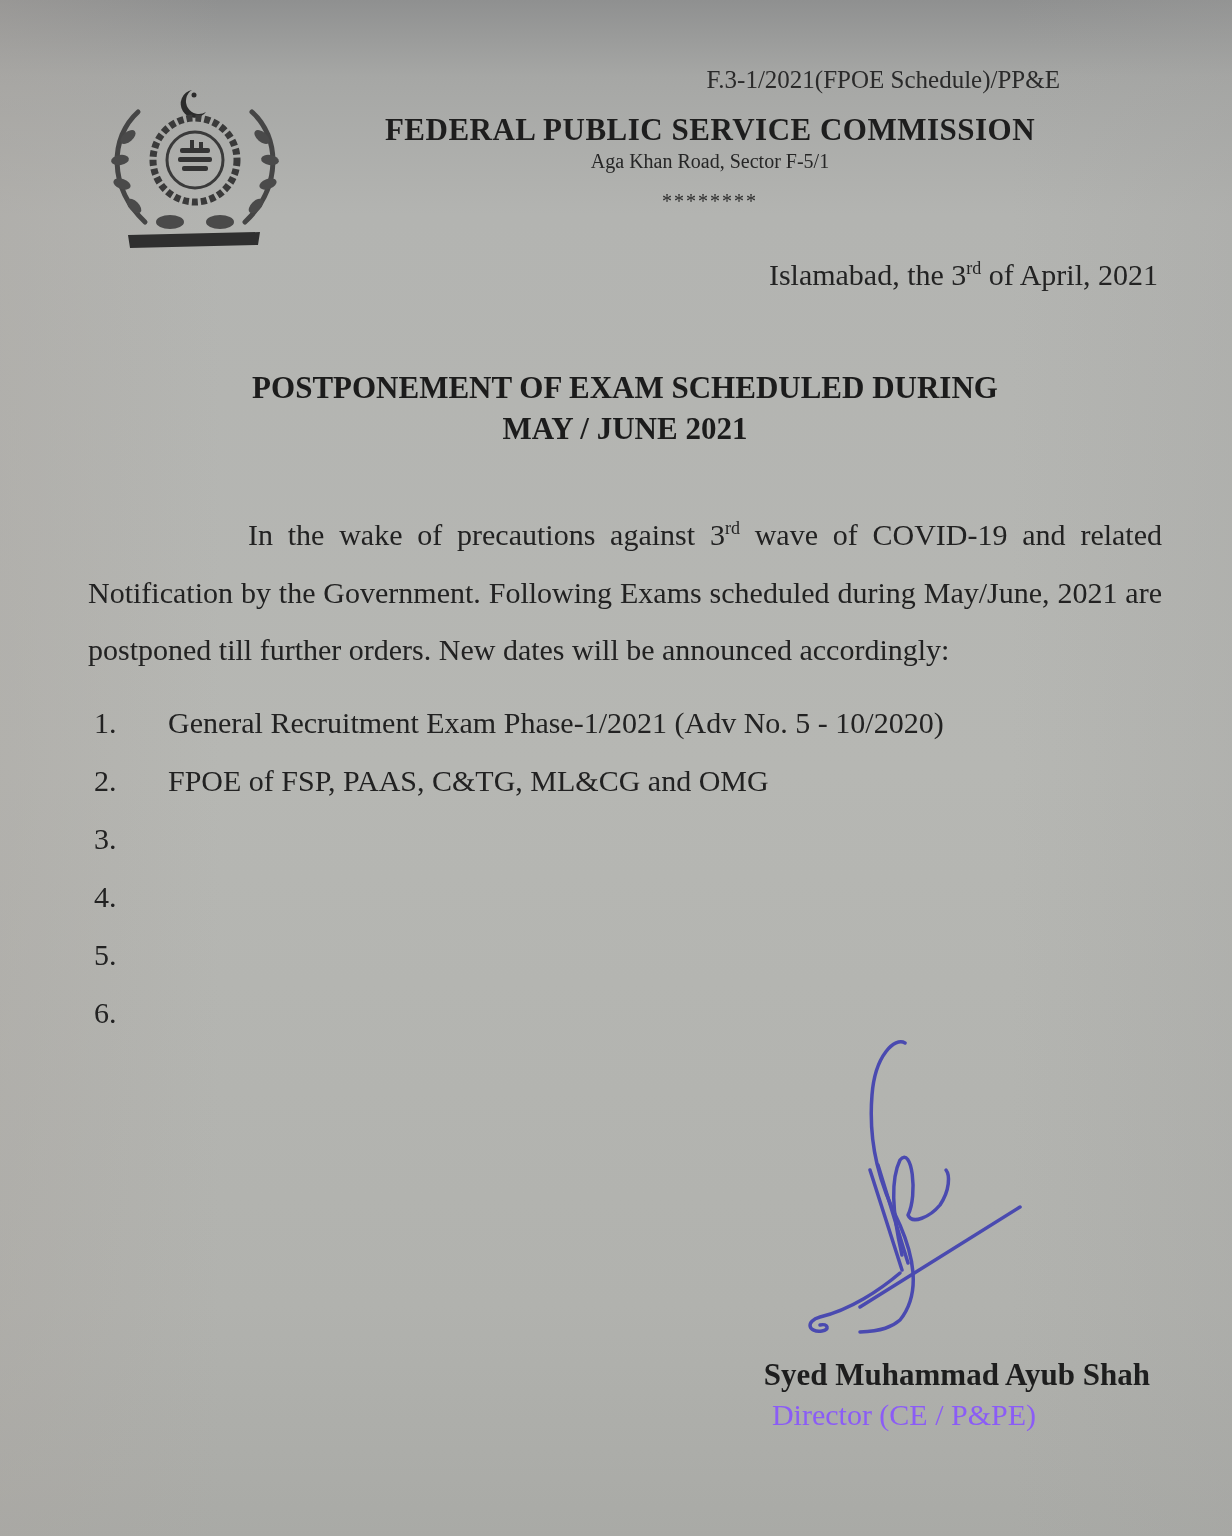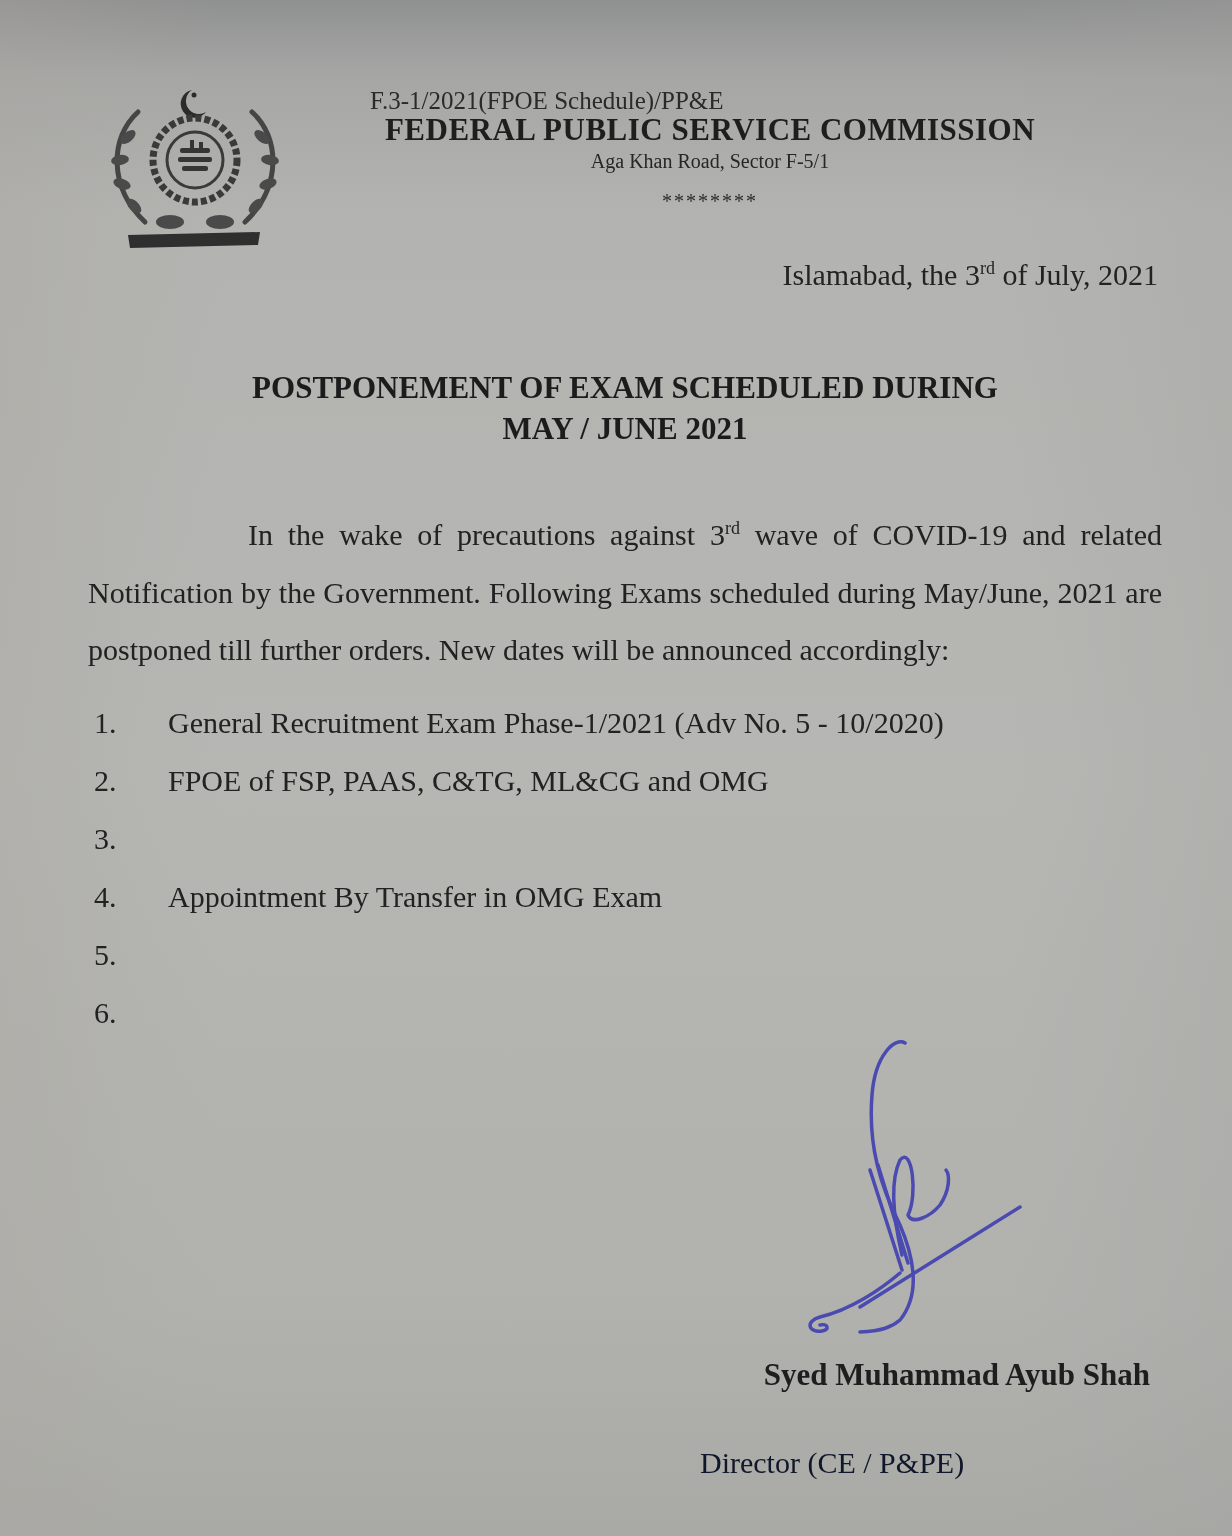--- a/index.html
+++ b/index.html
@@ -21,21 +21,21 @@
       background: linear-gradient(90deg, rgba(170,165,160,0.35) 0%, rgba(0,0,0,0) 18%, rgba(0,0,0,0) 82%, rgba(160,160,158,0.25) 100%);
       pointer-events: none;
     }
     .abs { position: absolute; }
 
     
     .emblem { left: 100px; top: 82px; width: 190px; height: 175px; }
 
     .ref {
       left: 370px; top: 66px; width: 690px;
-      text-align: left; font-size: 25px; color: #2a2a2a; margin-top: 21px;
+      text-align: right; font-size: 25px; color: #2a2a2a;
     }
     .org {
       left: 360px; top: 112px; width: 700px;
       text-align: center; font-size: 31px; font-weight: bold; letter-spacing: 0.5px; color: #1e1e1e;
     }
     .addr {
       left: 360px; top: 150px; width: 700px;
       text-align: center; font-size: 20px; color: #262626;
     }
     .stars {
@@ -76,21 +76,21 @@
     .list .txt { position: absolute; left: 80px; top: 0; white-space: nowrap; }
 
     .signature { left: 800px; top: 1035px; width: 240px; height: 310px; }
 
     .signer {
       left: 700px; top: 1357px; width: 450px;
       text-align: right; font-size: 31px; font-weight: bold; color: #1e1e1e;
     }
     .designation {
       left: 700px; top: 1398px; width: 408px;
-      text-align: left; font-size: 30px; color: #0f172a; margin-top: 48px;
+      text-align: center; font-size: 30px; color: #8b5cf6;
     }
   </style>
 </head>
 <body>
 
 <div class="paper-shade"></div>
 
 <svg class="abs emblem" viewBox="0 0 190 175">
 
   <path d="M92 8 a14 14 0 1 0 14 22 a11 11 0 1 1 -14 -22 z" fill="#2b2b2b"></path>
@@ -125,42 +125,41 @@
   </g>
 
   <path d="M28 153 L160 150 L158 163 L30 166 Z" fill="#2f2f2f"></path>
 </svg>
 
 <div class="abs ref">F.3-1/2021(FPOE Schedule)/PP&amp;E</div>
 <div class="abs org">FEDERAL PUBLIC SERVICE COMMISSION</div>
 <div class="abs addr">Aga Khan Road, Sector F-5/1</div>
 <div class="abs stars">********</div>
 
-<div class="abs dateline"><span>Islamabad, the 3</span><sup>rd</sup><span> of July, 2021</span></div>
+<div class="abs dateline"><span>Islamabad, the 3</span><sup>rd</sup><span> of April, 2021</span></div>
 
 <div class="abs title1"><span>POSTPONEMENT OF EXAM SCHEDULED DURING</span></div>
 <div class="abs title2"><span>MAY / JUNE 2021</span></div>
 
 <div class="abs para"><span class="indent"></span><span>In the wake of precautions against 3</span><sup>rd</sup><span> wave of COVID-19 and related Notification by the Government. Following Exams scheduled during May/June, 2021 are postponed till further orders. New dates will be announced accordingly:</span></div>
 
 <ul class="abs list">
   <li>
       <span class="num">1.</span>
       <span class="txt">General Recruitment Exam Phase-1/2021 (Adv No. 5 - 10/2020)</span>
     </li>
   <li>
       <span class="num">2.</span>
       <span class="txt">FPOE of FSP, PAAS, C&amp;TG, ML&amp;CG and OMG</span>
     </li>
   <li>
       <span class="num">3.</span>
     </li>
   <li>
       <span class="num">4.</span>
-      <span class="txt">Appointment By Transfer in OMG Exam</span>
     </li>
   <li>
       <span class="num">5.</span>
     </li>
   <li>
       <span class="num">6.</span>
     </li>
 </ul>
 
 <svg class="abs signature" viewBox="0 0 240 310">

